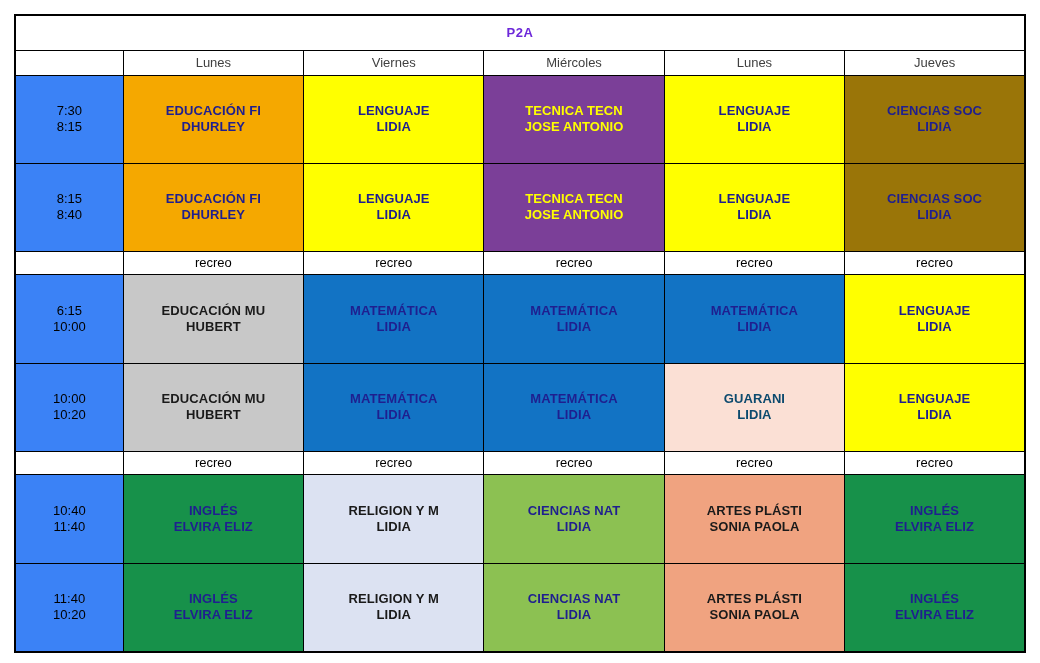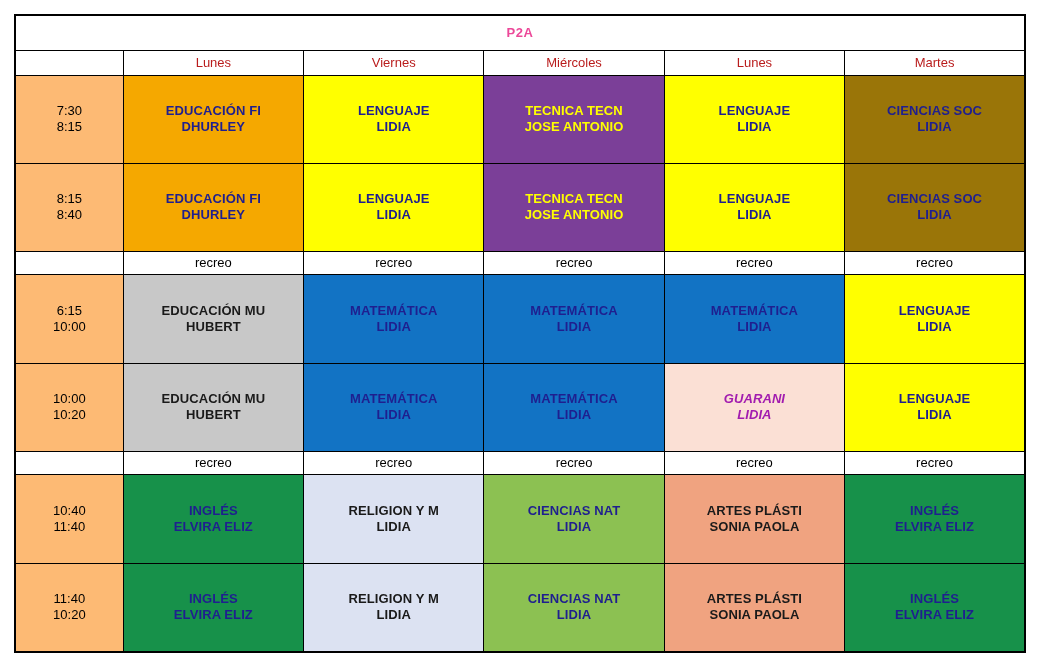--- a/index.html
+++ b/index.html
@@ -43,28 +43,28 @@
   .title-cell {
     height: 32px;
     font-size: 20px;
     font-weight: bold;
     color: #ff0000;
     letter-spacing: 0.5px;
   }
   .day-head {
     height: 22px;
     font-size: 13px;
-    color: #b91c1c;
+    color: #404040;
     background: #ffffff;
   }
   .corner {
     background: #ffffff;
   }
   .time-cell {
-    background: #fdba74;
+    background: #3b82f6;
     color: #000000;
     font-size: 13.5px;
     line-height: 1.35;
   }
   .time-cell .t1, .time-cell .t2 { display: block; }
 
   .break-row td {
     height: 21px;
     font-size: 12.5px;
     background: #ffffff;
@@ -95,29 +95,29 @@
     <colgroup>
       <col class="c-time">
       <col class="c-day">
       <col class="c-day">
       <col class="c-day">
       <col class="c-day">
       <col class="c-day">
     </colgroup>
     <tbody id="schedule-body">
       <tr>
-        <td class="title-cell" colspan="6" style="color: #ec4899; text-align: center;">P2A</td>
+        <td class="title-cell" colspan="6" style="color: #6d28d9; text-align: center;">P2A</td>
       </tr>
       <tr>
         <td class="day-head corner"></td>
         <td class="day-head">Lunes</td>
         <td class="day-head">Viernes</td>
         <td class="day-head">Miércoles</td>
         <td class="day-head">Lunes</td>
-        <td class="day-head">Martes</td>
+        <td class="day-head">Jueves</td>
       </tr>
     <tr>
           <td class="time-cell">
             <span class="t1">7:30</span>
             <span class="t2">8:15</span>
           </td>
           <td class="lesson" style="background: rgb(245, 168, 0); color: rgb(31, 31, 143);">
             <span class="subj">EDUCACIÓN FI</span>
             <span class="teach">DHURLEY</span>
           </td>
@@ -208,21 +208,21 @@
             <span class="teach">HUBERT</span>
           </td>
           <td class="lesson" style="background: rgb(18, 115, 196); color: rgb(31, 31, 143);">
             <span class="subj">MATEMÁTICA</span>
             <span class="teach">LIDIA</span>
           </td>
           <td class="lesson" style="background: rgb(18, 115, 196); color: rgb(31, 31, 143);">
             <span class="subj">MATEMÁTICA</span>
             <span class="teach">LIDIA</span>
           </td>
-          <td class="lesson" style="background: rgb(251, 224, 213); color: #a21caf; font-style: italic;">
+          <td class="lesson" style="background: rgb(251, 224, 213); color: #0c4a6e;">
             <span class="subj">GUARANI</span>
             <span class="teach">LIDIA</span>
           </td>
           <td class="lesson" style="background: rgb(255, 255, 0); color: rgb(31, 31, 143);">
             <span class="subj">LENGUAJE</span>
             <span class="teach">LIDIA</span>
           </td>
         </tr>
         <tr class="break-row">
           <td class="empty-cell"></td>

